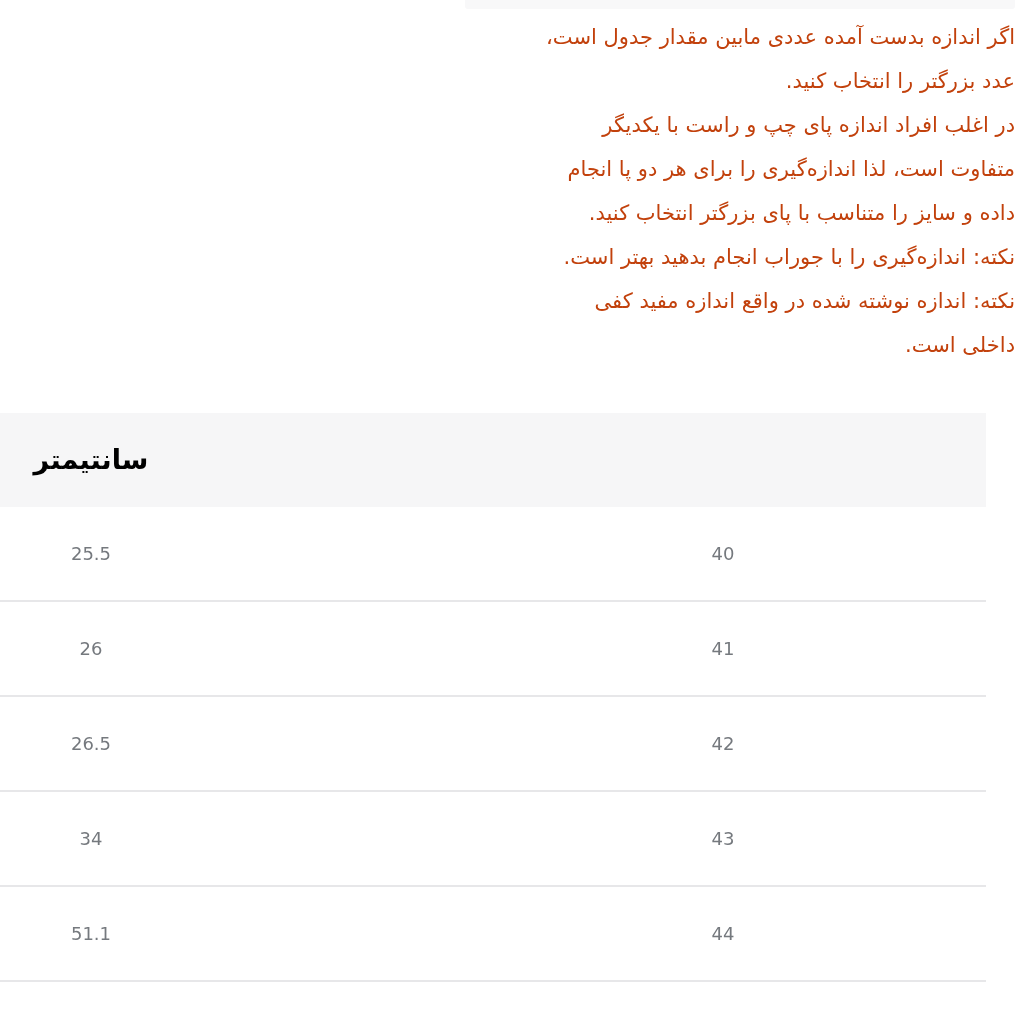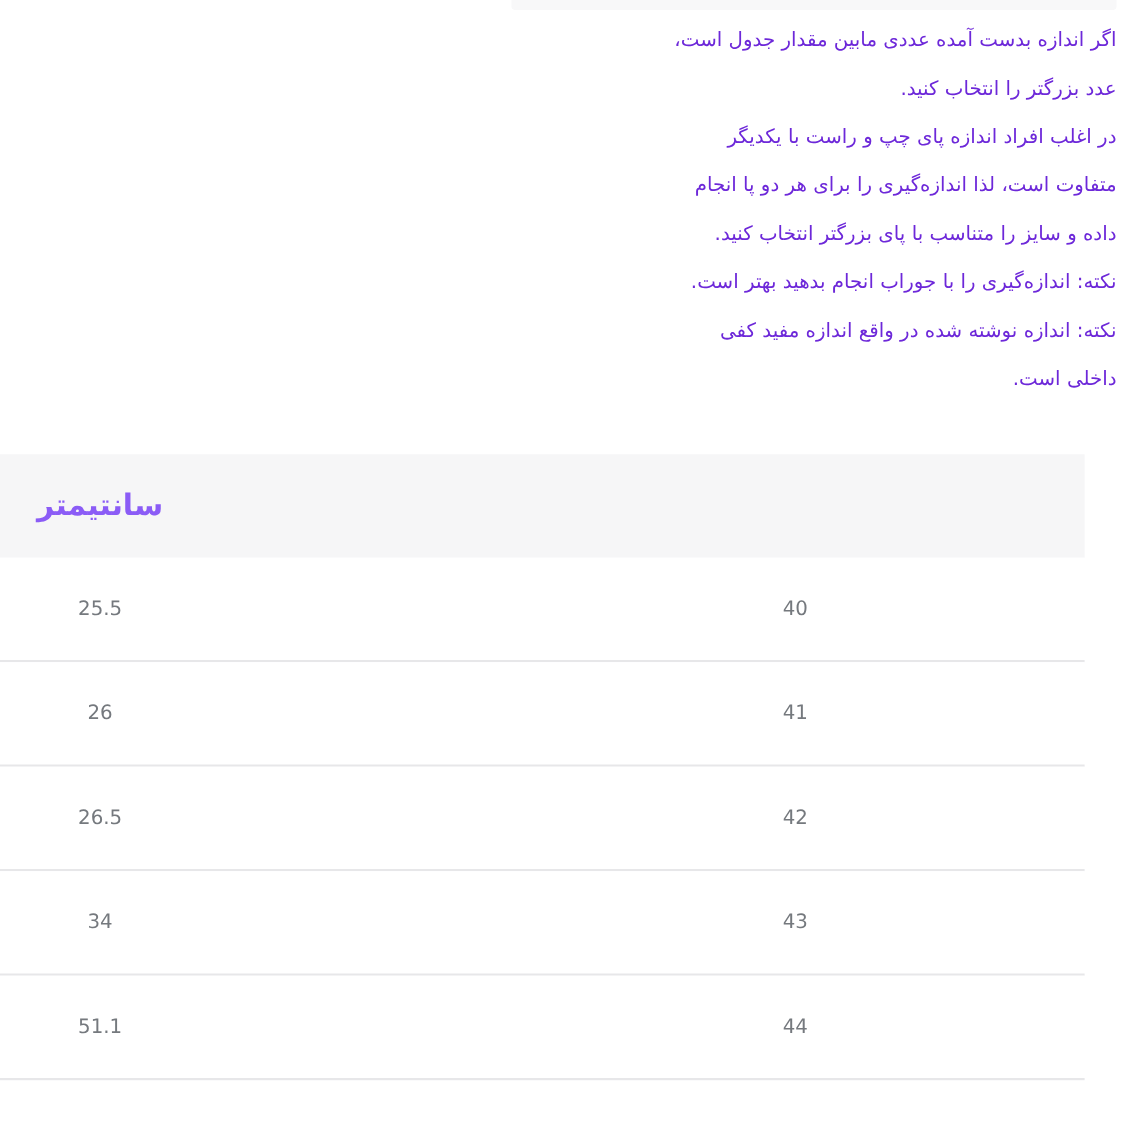--- a/index.html
+++ b/index.html
@@ -25,23 +25,23 @@
     background: #f8f8f9;
     border-radius: 0 0 3px 3px;
   }
   
   .intro {
     position: absolute;
     top: 15px;
     right: 9px;
     direction: rtl;
     text-align: right;
-    font-size: 18px;
+    font-size: 21px;
     line-height: 44px;
-    color: #6d28d9;
+    color: #c2410c;
     white-space: nowrap;
   }
   
   .size-table {
     position: absolute;
     top: 413px;
     left: 0;
     width: 986px;
     direction: rtl;
   }
@@ -68,21 +68,21 @@
     position: absolute;
     left: 16px;
     width: 150px;
     top: 0;
     text-align: center;
   }
   .thead .cell-size, .thead .cell-cm {
     line-height: 94px;
     font-weight: bold;
     font-size: 27px;
-    color: #8b5cf6;
+    color: #000000;
   }
   .trow .cell-size, .trow .cell-cm {
     line-height: 93px;
     font-size: 18px;
     color: #75797e;
   }
 </style>
 </head>
 <body>
 

